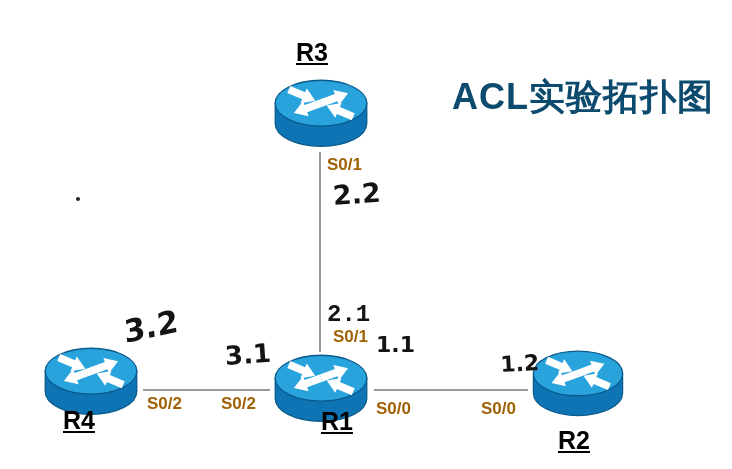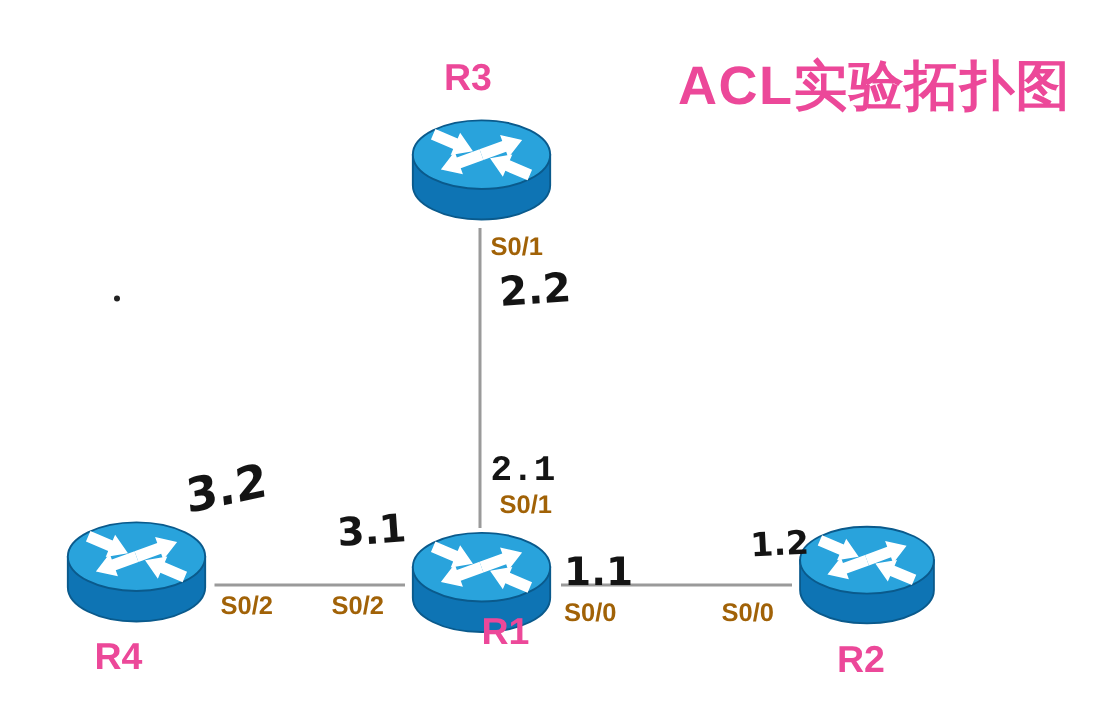--- a/index.html
+++ b/index.html
@@ -8,31 +8,33 @@
     width: 732px;
     height: 469px;
     background: #ffffff;
     font-family: "Liberation Sans", "DejaVu Sans", sans-serif;
     overflow: hidden;
   }
   .abs { position: absolute; }
   .title {
     font-size: 36px;
     font-weight: 800;
-    color: #ec4899;
+    color: #0c4a6e;
     letter-spacing: 1px;
     white-space: nowrap;
+    margin-top: 40px;
   }
   .node { cursor: pointer; }
   .router-svg { display: block; }
   .node-label {
     font-size: 25px;
     font-weight: 700;
-    color: #ec4899;
+    color: #000000;
     white-space: nowrap;
+    text-decoration: underline;
   }
   .if-label {
     font-size: 17px;
     font-weight: 700;
     color: #a16207;
     white-space: nowrap;
   }
   .hand {
     font-family: "DejaVu Sans", sans-serif;
     font-weight: 700;
@@ -80,21 +82,21 @@
         <use href="#router-symbol"></use>
       </svg>
   </div>
   <div class="abs node-label" style="left:296px; top:38px;">R3</div>
 
   <div class="abs node" style="left:38px; top:344px;">
     <svg class="router-svg" width="106" height="78" viewBox="0 0 120 92">
         <use href="#router-symbol"></use>
       </svg>
   </div>
-  <div class="abs node-label" style="left:63px; top:424px;">R4</div>
+  <div class="abs node-label" style="left:63px; top:406px;">R4</div>
 
   <div class="abs node" style="left:268px; top:351px;">
     <svg class="router-svg" width="106" height="78" viewBox="0 0 120 92">
         <use href="#router-symbol"></use>
       </svg>
   </div>
   <div class="abs node-label" style="left:300px; top:407px;margin-left:21px;">R1</div>
 
   <div class="abs node" style="left:527px; top:347px;">
     <svg class="router-svg" width="102" height="76" viewBox="0 0 120 92">
@@ -106,20 +108,20 @@
   <div class="abs if-label" style="left:327px; top:155px;">S0/1</div>
   <div class="abs hand" style="left:334px; top:180px; font-size:27px; transform:rotate(-4deg);">2.2</div>
   <div class="abs hand" style="left:327px; top:301px; font-size:24px;font-family:Liberation Mono, monospace;">2.1</div>
   <div class="abs if-label" style="left:333px; top:327px;">S0/1</div>
 
   <div class="abs hand" style="left:126px; top:314px; font-size:31px; transform:rotate(-12deg) skewX(-6deg);">3.2</div>
   <div class="abs if-label" style="left:147px; top:394px;">S0/2</div>
   <div class="abs if-label" style="left:221px; top:394px;">S0/2</div>
   <div class="abs hand" style="left:226px; top:341px; font-size:26px; transform:rotate(-4deg);">3.1</div>
 
-  <div class="abs hand" style="left:376px; top:367px; font-size:26px;">1.1</div>
+  <div class="abs hand" style="left:376px; top:332px; font-size:22px;">1.1</div>
   <div class="abs if-label" style="left:376px; top:399px;">S0/0</div>
   <div class="abs if-label" style="left:481px; top:399px;">S0/0</div>
   <div class="abs hand" style="left:501px; top:352px; font-size:22px; transform:rotate(-3deg);">1.2</div>
 
   <div class="abs stray-dot" style="left:76px; top:197px;"></div>
 
 </div>
 
 </body></html>

